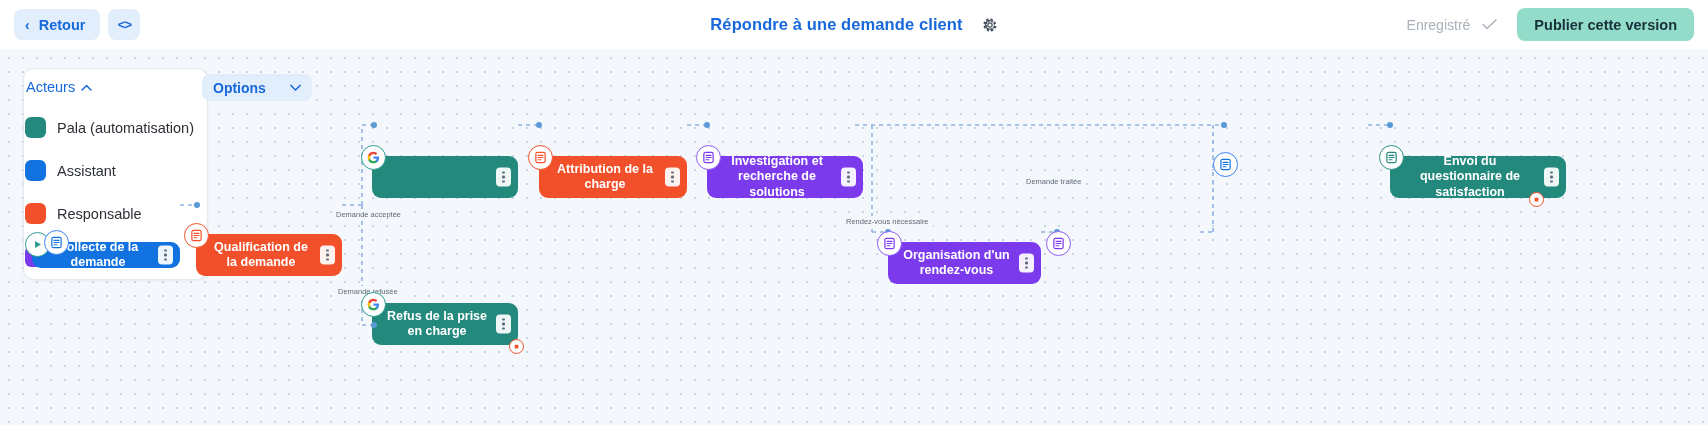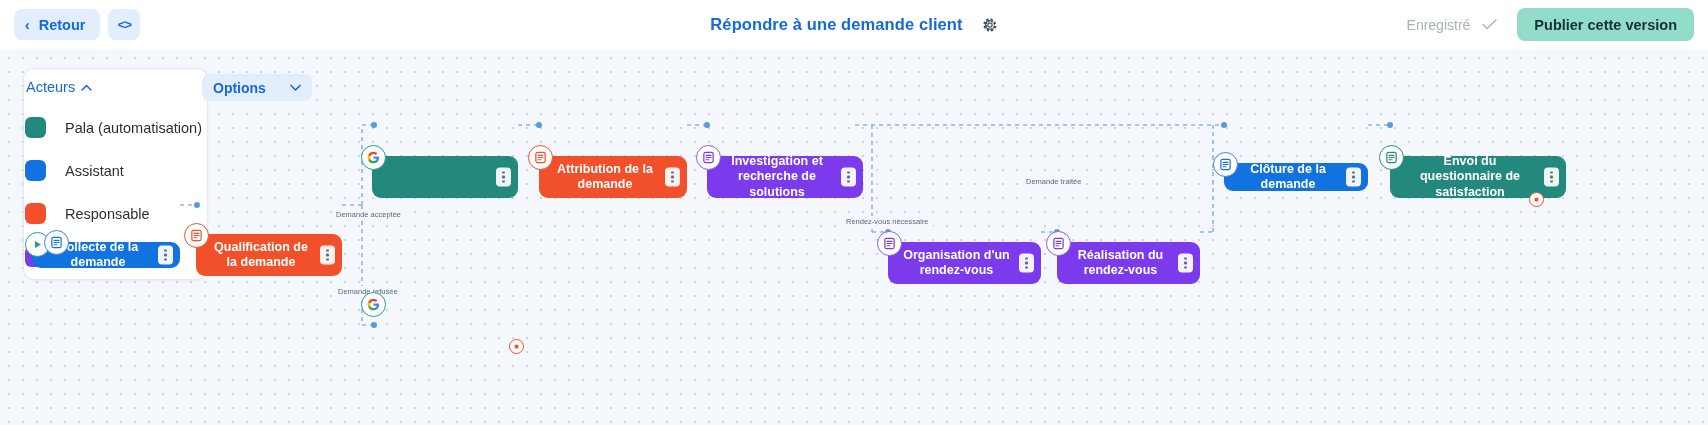--- a/index.html
+++ b/index.html
@@ -70,21 +70,21 @@
   .legend{
     position:absolute;left:23px;top:19px;width:172px;
     background:#fff;border:1px solid #e4e9f0;border-radius:11px;
     padding:9px 11px 12px 0;
     box-shadow:0 1px 3px rgba(20,40,70,.05);
   }
   .legend-hd{
     display:flex;align-items:center;gap:6px;
     color:#1668dc;font-size:14.5px;margin:1px 0 7px 2px;cursor:pointer;
   }
-  .legend-row{display:flex;align-items:center;gap:19px;margin:22px 0 0 1px;}
+  .legend-row{display:flex;align-items:center;gap:11px;margin:22px 0 0 1px;}
   .sw{width:21px;height:21px;border-radius:6px;flex:none;}
   .legend-row span{color:#2b2f36;font-size:14.5px;white-space:nowrap;}
 
   
   .options{
     position:absolute;left:202px;top:25px;
     background:#e3eefc;border:none;border-radius:8px;
     height:27px;padding:0 11px;
     display:flex;align-items:center;gap:24px;
     color:#1668dc;font-size:14px;font-weight:bold;cursor:pointer;
@@ -304,21 +304,21 @@
     <div class="badge start" style="left:361px;top:96px;">
       <svg width="13" height="13" viewBox="0 0 14 14">
         <path d="M13 7.15c0-.45-.04-.89-.12-1.3H7v2.47h3.37a2.9 2.9 0 0 1-1.25 1.9v1.58h2.03C12.34 10.68 13 9.06 13 7.15z" fill="#4285F4"></path>
         <path d="M7 13.3c1.7 0 3.12-.56 4.15-1.52L9.12 10.2c-.56.38-1.28.6-2.12.6-1.63 0-3.01-1.1-3.5-2.58H1.4v1.63A6.28 6.28 0 0 0 7 13.3z" fill="#34A853"></path>
         <path d="M3.5 8.22a3.77 3.77 0 0 1 0-2.42V4.17H1.4a6.28 6.28 0 0 0 0 5.66l2.1-1.61z" fill="#FBBC05"></path>
         <path d="M7 3.24c.92 0 1.75.32 2.4.94l1.8-1.8A6.26 6.26 0 0 0 7 .72a6.28 6.28 0 0 0-5.6 3.45l2.1 1.63C3.99 4.33 5.37 3.24 7 3.24z" fill="#EA4335"></path>
       </svg>
     </div>
 
     <div class="node" style="left:539px;top:107px;width:148px;height:42px;background:#f2502a;">
-      <span class="lbl">Attribution de la demande</span>
+      <span class="lbl">Attribution de la charge</span>
       <span class="kebab">
           <i></i>
           <i></i>
           <i></i>
         </span>
     </div>
     <div class="badge orange" style="left:528px;top:96px;">
       <svg width="13" height="13" viewBox="0 0 14 14">
         <rect x="2" y="1.5" width="10" height="11" rx="1.6" fill="none" stroke="#f2502a" stroke-width="1.3"></rect>
         <path d="M4.3 4.6h5.4M4.3 7h5.4M4.3 9.4h3.2" stroke="#f2502a" stroke-width="1.3" stroke-linecap="round"></path>
@@ -348,43 +348,27 @@
           <i></i>
         </span>
     </div>
     <div class="badge purple" style="left:877px;top:182px;">
       <svg width="13" height="13" viewBox="0 0 14 14">
         <rect x="2" y="1.5" width="10" height="11" rx="1.6" fill="none" stroke="#7c3aed" stroke-width="1.3"></rect>
         <path d="M4.3 4.6h5.4M4.3 7h5.4M4.3 9.4h3.2" stroke="#7c3aed" stroke-width="1.3" stroke-linecap="round"></path>
       </svg>
     </div>
 
-    <div class="node" style="left:1057px;top:193px;width:143px;height:42px;background:#7c3aed;">
-      <span class="lbl">Réalisation du rendez-vous</span>
-      <span class="kebab">
-          <i></i>
-          <i></i>
-          <i></i>
-        </span>
-    </div>
     <div class="badge purple" style="left:1046px;top:182px;">
       <svg width="13" height="13" viewBox="0 0 14 14">
         <rect x="2" y="1.5" width="10" height="11" rx="1.6" fill="none" stroke="#7c3aed" stroke-width="1.3"></rect>
         <path d="M4.3 4.6h5.4M4.3 7h5.4M4.3 9.4h3.2" stroke="#7c3aed" stroke-width="1.3" stroke-linecap="round"></path>
       </svg>
     </div>
 
-    <div class="node" style="left:1224px;top:114px;width:144px;height:28px;background:#1272e0;">
-      <span class="lbl">Clôture de la demande</span>
-      <span class="kebab">
-          <i></i>
-          <i></i>
-          <i></i>
-        </span>
-    </div>
     <div class="badge" style="left:1213px;top:103px;">
       <svg width="13" height="13" viewBox="0 0 14 14">
         <rect x="2" y="1.5" width="10" height="11" rx="1.6" fill="none" stroke="#1272e0" stroke-width="1.3"></rect>
         <path d="M4.3 4.6h5.4M4.3 7h5.4M4.3 9.4h3.2" stroke="#1272e0" stroke-width="1.3" stroke-linecap="round"></path>
       </svg>
     </div>
 
     <div class="node" style="left:1390px;top:107px;width:176px;height:42px;background:#23897c;">
       <span class="lbl">Envoi du questionnaire de satisfaction</span>
       <span class="kebab">
@@ -396,20 +380,28 @@
     <div class="badge teal" style="left:1379px;top:96px;">
       <svg width="13" height="13" viewBox="0 0 14 14">
         <rect x="2" y="1.5" width="10" height="11" rx="1.6" fill="none" stroke="#23897c" stroke-width="1.3"></rect>
         <path d="M4.3 4.6h5.4M4.3 7h5.4M4.3 9.4h3.2" stroke="#23897c" stroke-width="1.3" stroke-linecap="round"></path>
       </svg>
     </div>
     <div class="endmark" style="left:1529px;top:143px;">
       <span>⏹</span>
     </div>
 
+    <div class="node" style="left:372px;top:254px;width:146px;height:42px;background:#23897c;">
+      <span class="lbl">Refus de la prise en charge</span>
+      <span class="kebab">
+          <i></i>
+          <i></i>
+          <i></i>
+        </span>
+    </div>
     <div class="badge start" style="left:361px;top:243px;">
       <svg width="13" height="13" viewBox="0 0 14 14">
         <path d="M13 7.15c0-.45-.04-.89-.12-1.3H7v2.47h3.37a2.9 2.9 0 0 1-1.25 1.9v1.58h2.03C12.34 10.68 13 9.06 13 7.15z" fill="#4285F4"></path>
         <path d="M7 13.3c1.7 0 3.12-.56 4.15-1.52L9.12 10.2c-.56.38-1.28.6-2.12.6-1.63 0-3.01-1.1-3.5-2.58H1.4v1.63A6.28 6.28 0 0 0 7 13.3z" fill="#34A853"></path>
         <path d="M3.5 8.22a3.77 3.77 0 0 1 0-2.42V4.17H1.4a6.28 6.28 0 0 0 0 5.66l2.1-1.61z" fill="#FBBC05"></path>
         <path d="M7 3.24c.92 0 1.75.32 2.4.94l1.8-1.8A6.26 6.26 0 0 0 7 .72a6.28 6.28 0 0 0-5.6 3.45l2.1 1.63C3.99 4.33 5.37 3.24 7 3.24z" fill="#EA4335"></path>
       </svg>
     </div>
     <div class="endmark" style="left:509px;top:290px;">
       <span>⏹</span>

